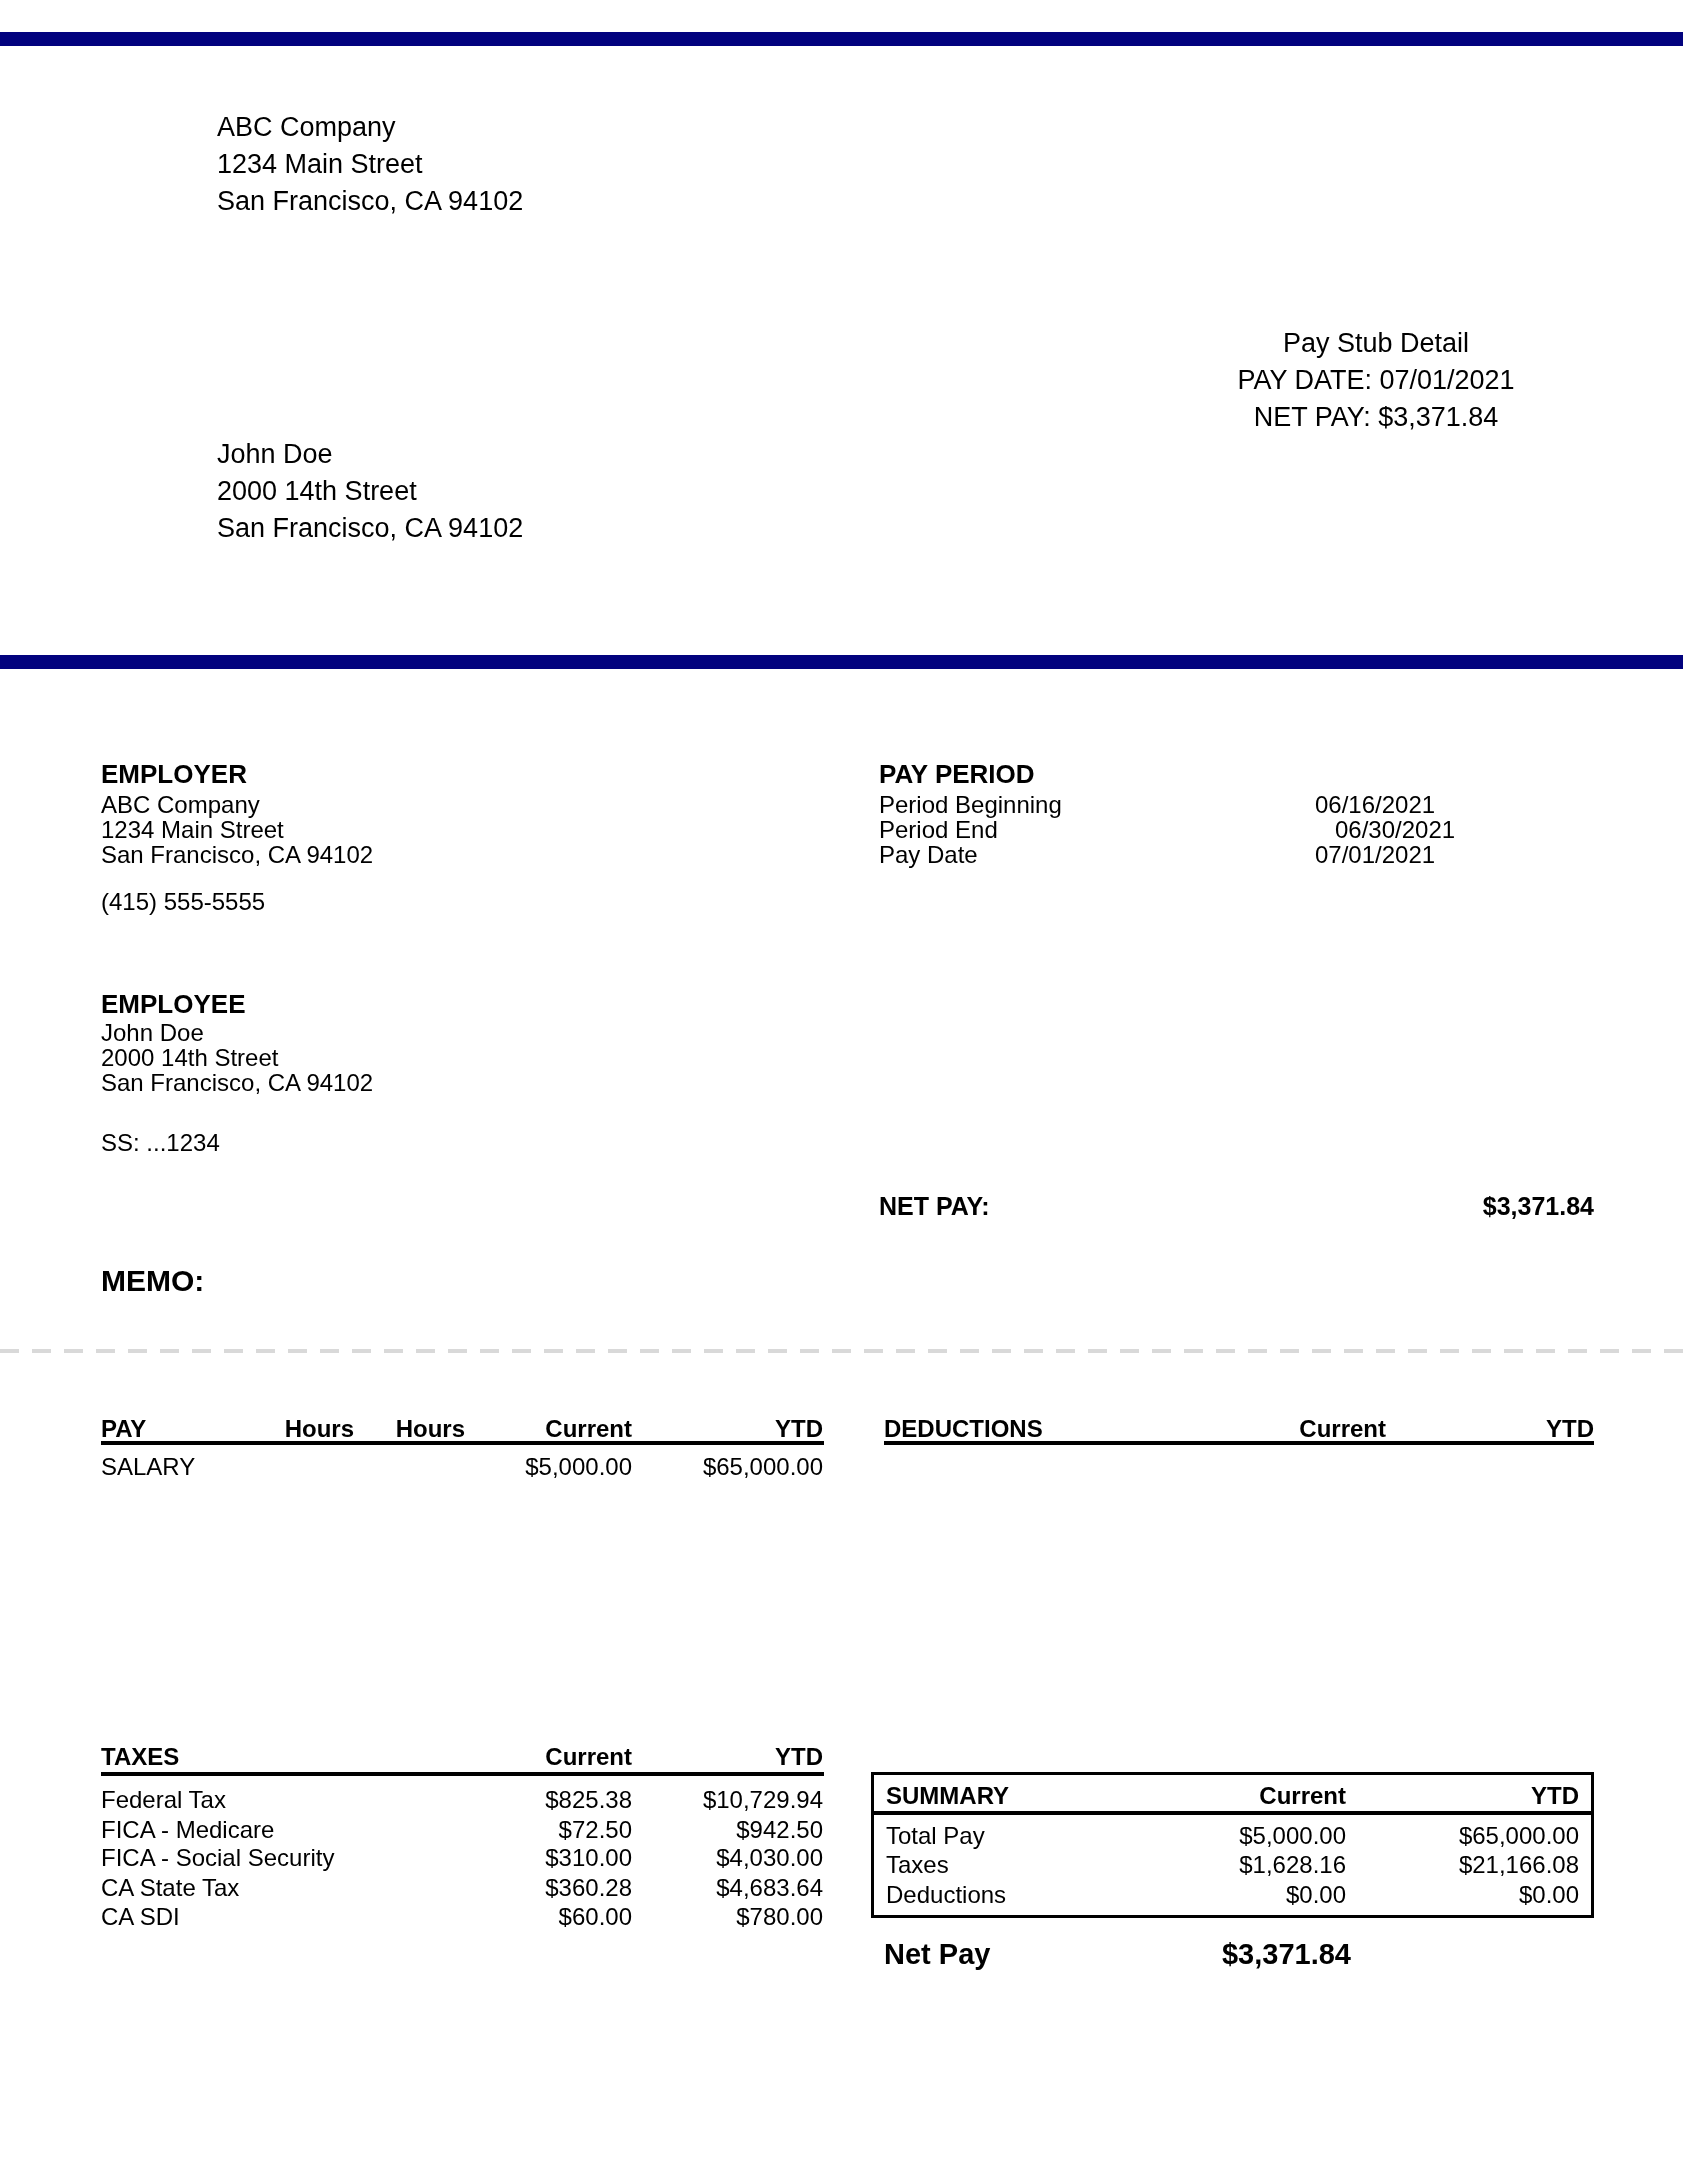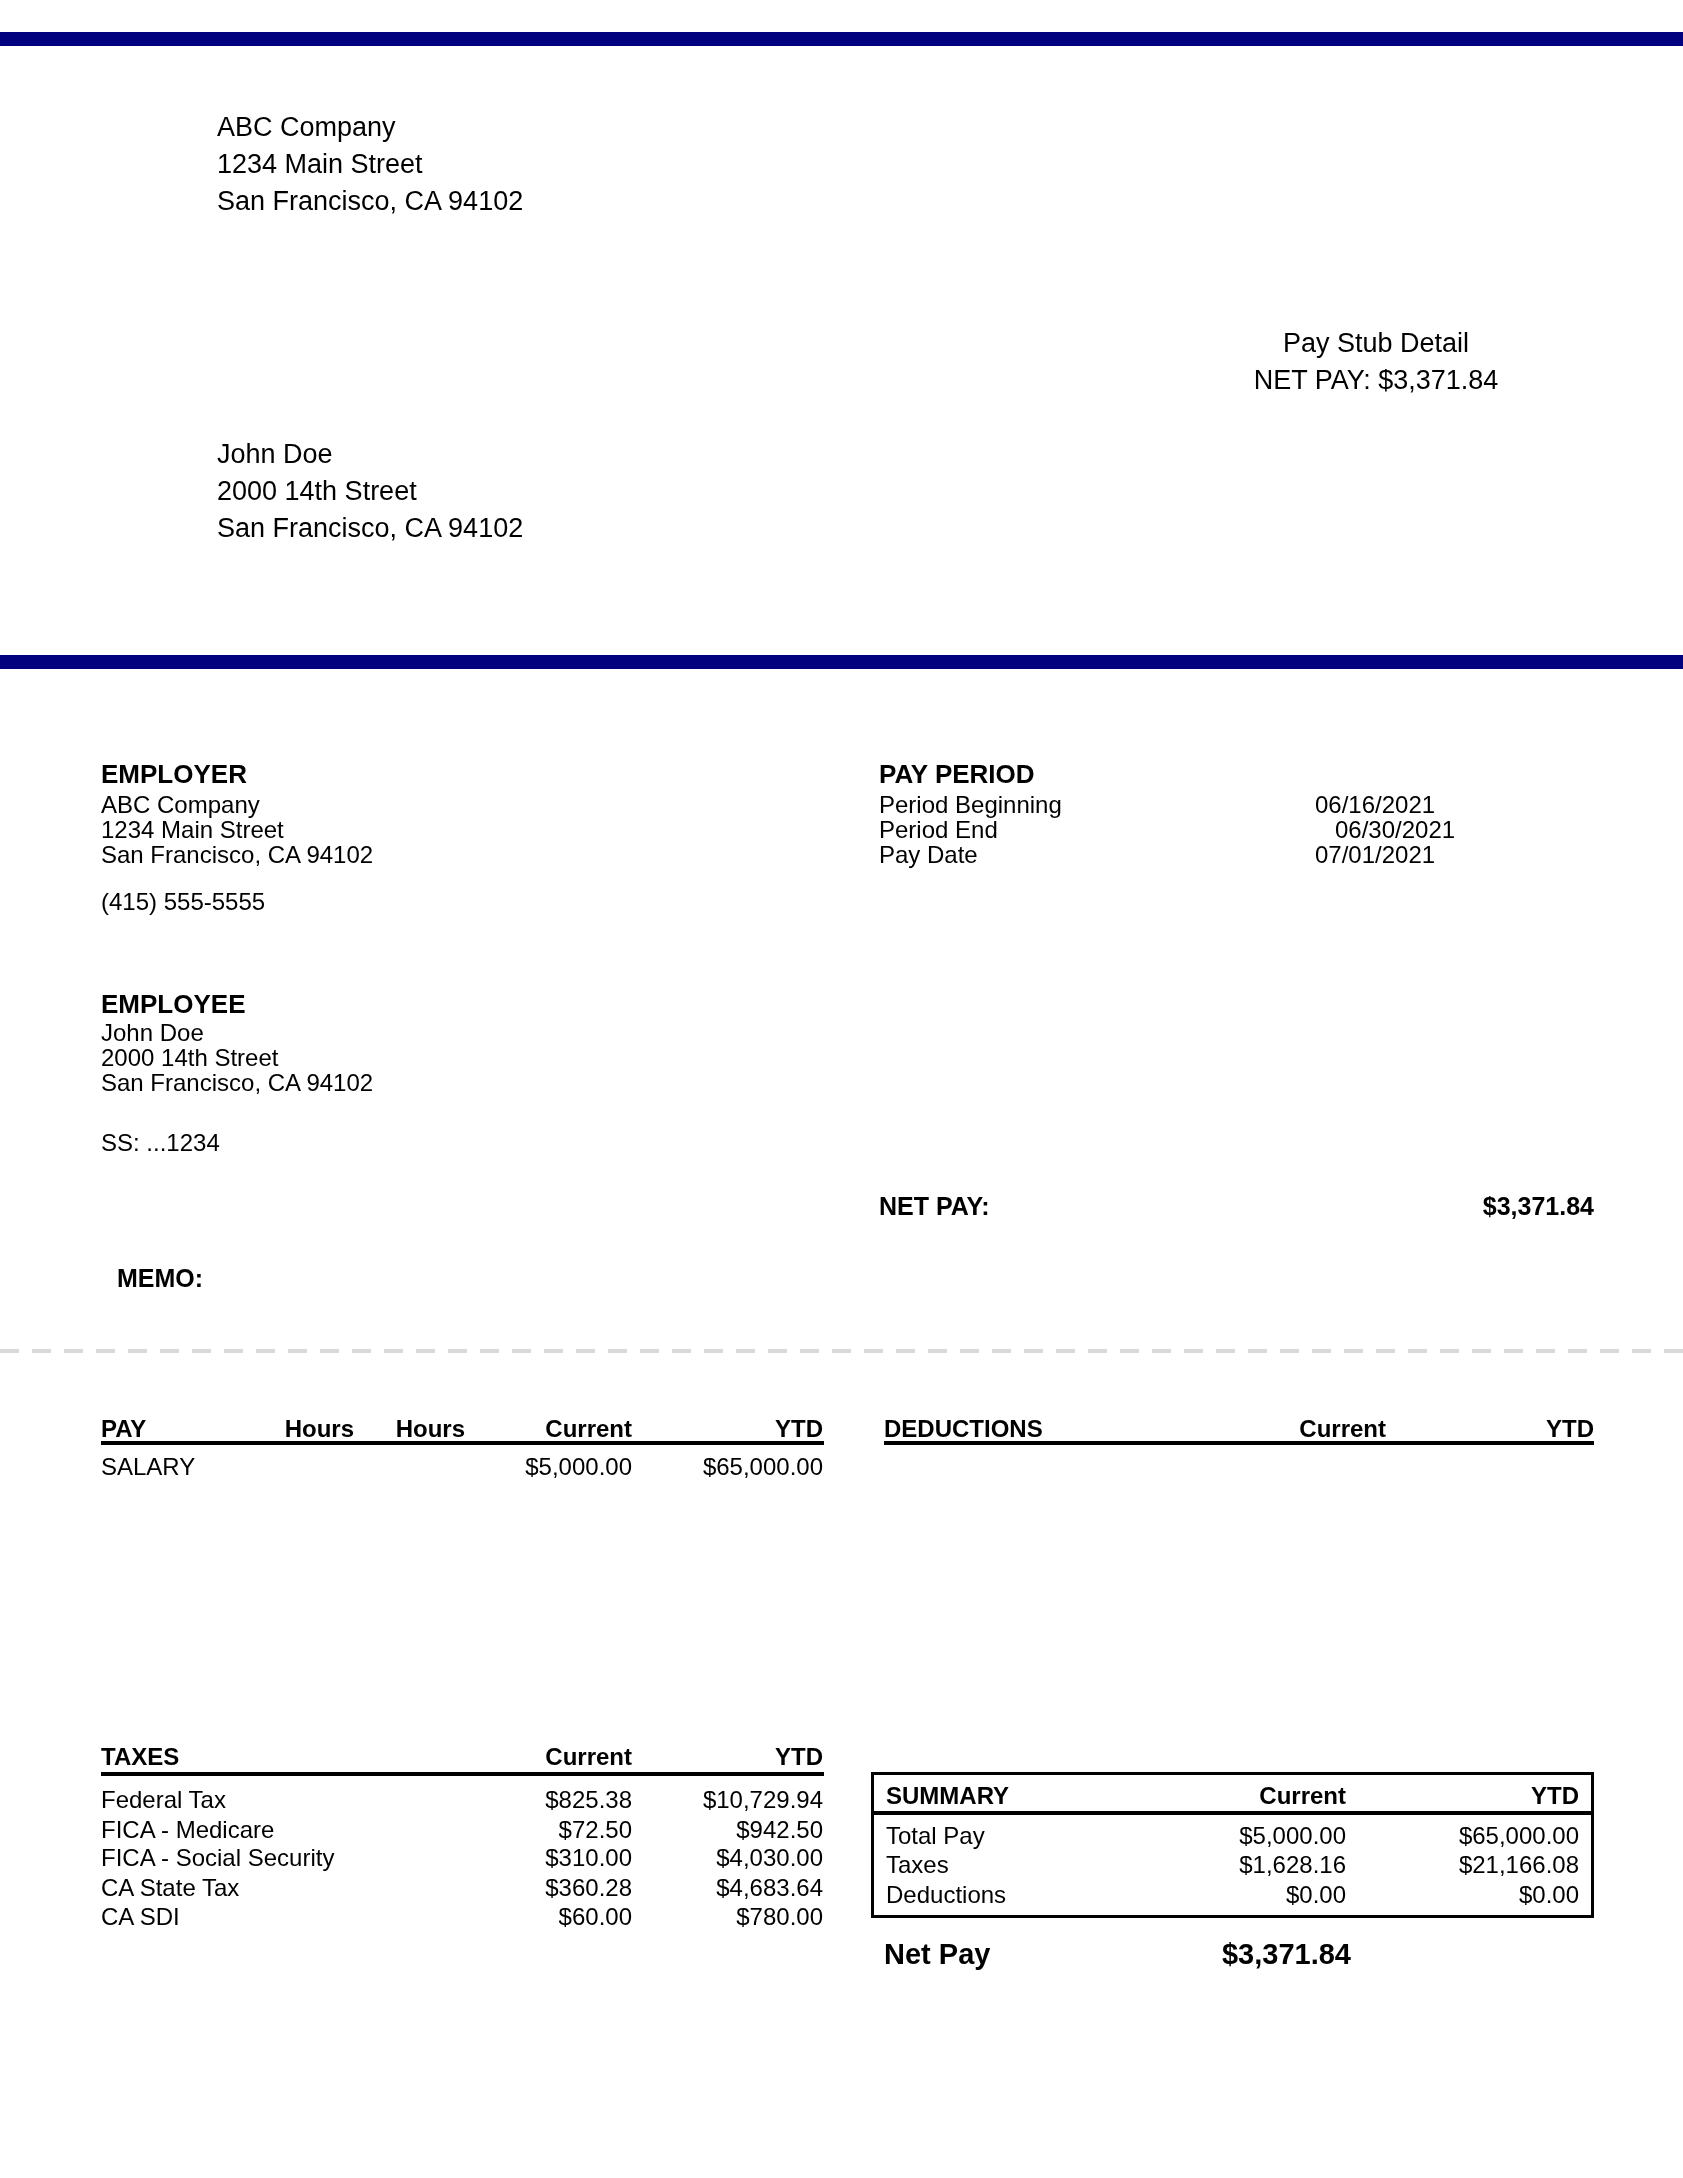--- a/index.html
+++ b/index.html
@@ -58,20 +58,21 @@
   <div class="navy-bar" style="top:32px;"></div>
 
   <div class="abs top-addr" style="left:217px;top:109px;">
     <div>ABC Company</div>
     <div>1234 Main Street</div>
     <div>San Francisco, CA 94102</div>
   </div>
 
   <div class="abs stub-detail" style="left:1079px;top:309px;width:594px;margin-top:16px;">
     <div>Pay Stub Detail</div>
+    <div>PAY DATE: 07/01/2021</div>
     <div>NET PAY: $3,371.84</div>
   </div>
 
   <div class="abs top-addr" style="left:217px;top:436px;">
     <div>John Doe</div>
     <div>2000 14th Street</div>
     <div>San Francisco, CA 94102</div>
   </div>
 
   <div class="navy-bar" style="top:655px;"></div>
@@ -104,21 +105,21 @@
   <div class="abs dense" style="left:101px;top:1020px;">
     <div>John Doe</div>
     <div>2000 14th Street</div>
     <div>San Francisco, CA 94102</div>
   </div>
   <div class="abs dense" style="left:101px;top:1130px;">SS: ...1234</div>
 
   <div class="abs bold" style="left:879px;top:1192px;font-size:25px;">NET PAY:</div>
   <div class="abs bold" style="left:1287px;top:1192px;width:307px;font-size:25px;text-align:right;">$3,371.84</div>
 
-  <div class="abs bold" style="left:101px;top:1264px;font-size:25px;margin-left:16px;">MEMO:</div>
+  <div class="abs bold" style="left:101px;top:1264px;font-size:30px;">MEMO:</div>
 
   <div class="dashed-line" style="top:1349px;"></div>
 
   <div class="trow th" style="left:101px;top:1416px;width:723px;">
     <span class="c-name">PAY</span>
     <span class="num pay-hours">Hours</span>
     <span class="num pay-rate">Hours</span>
     <span class="num pay-current">Current</span>
     <span class="num pay-ytd">YTD</span>
   </div>

